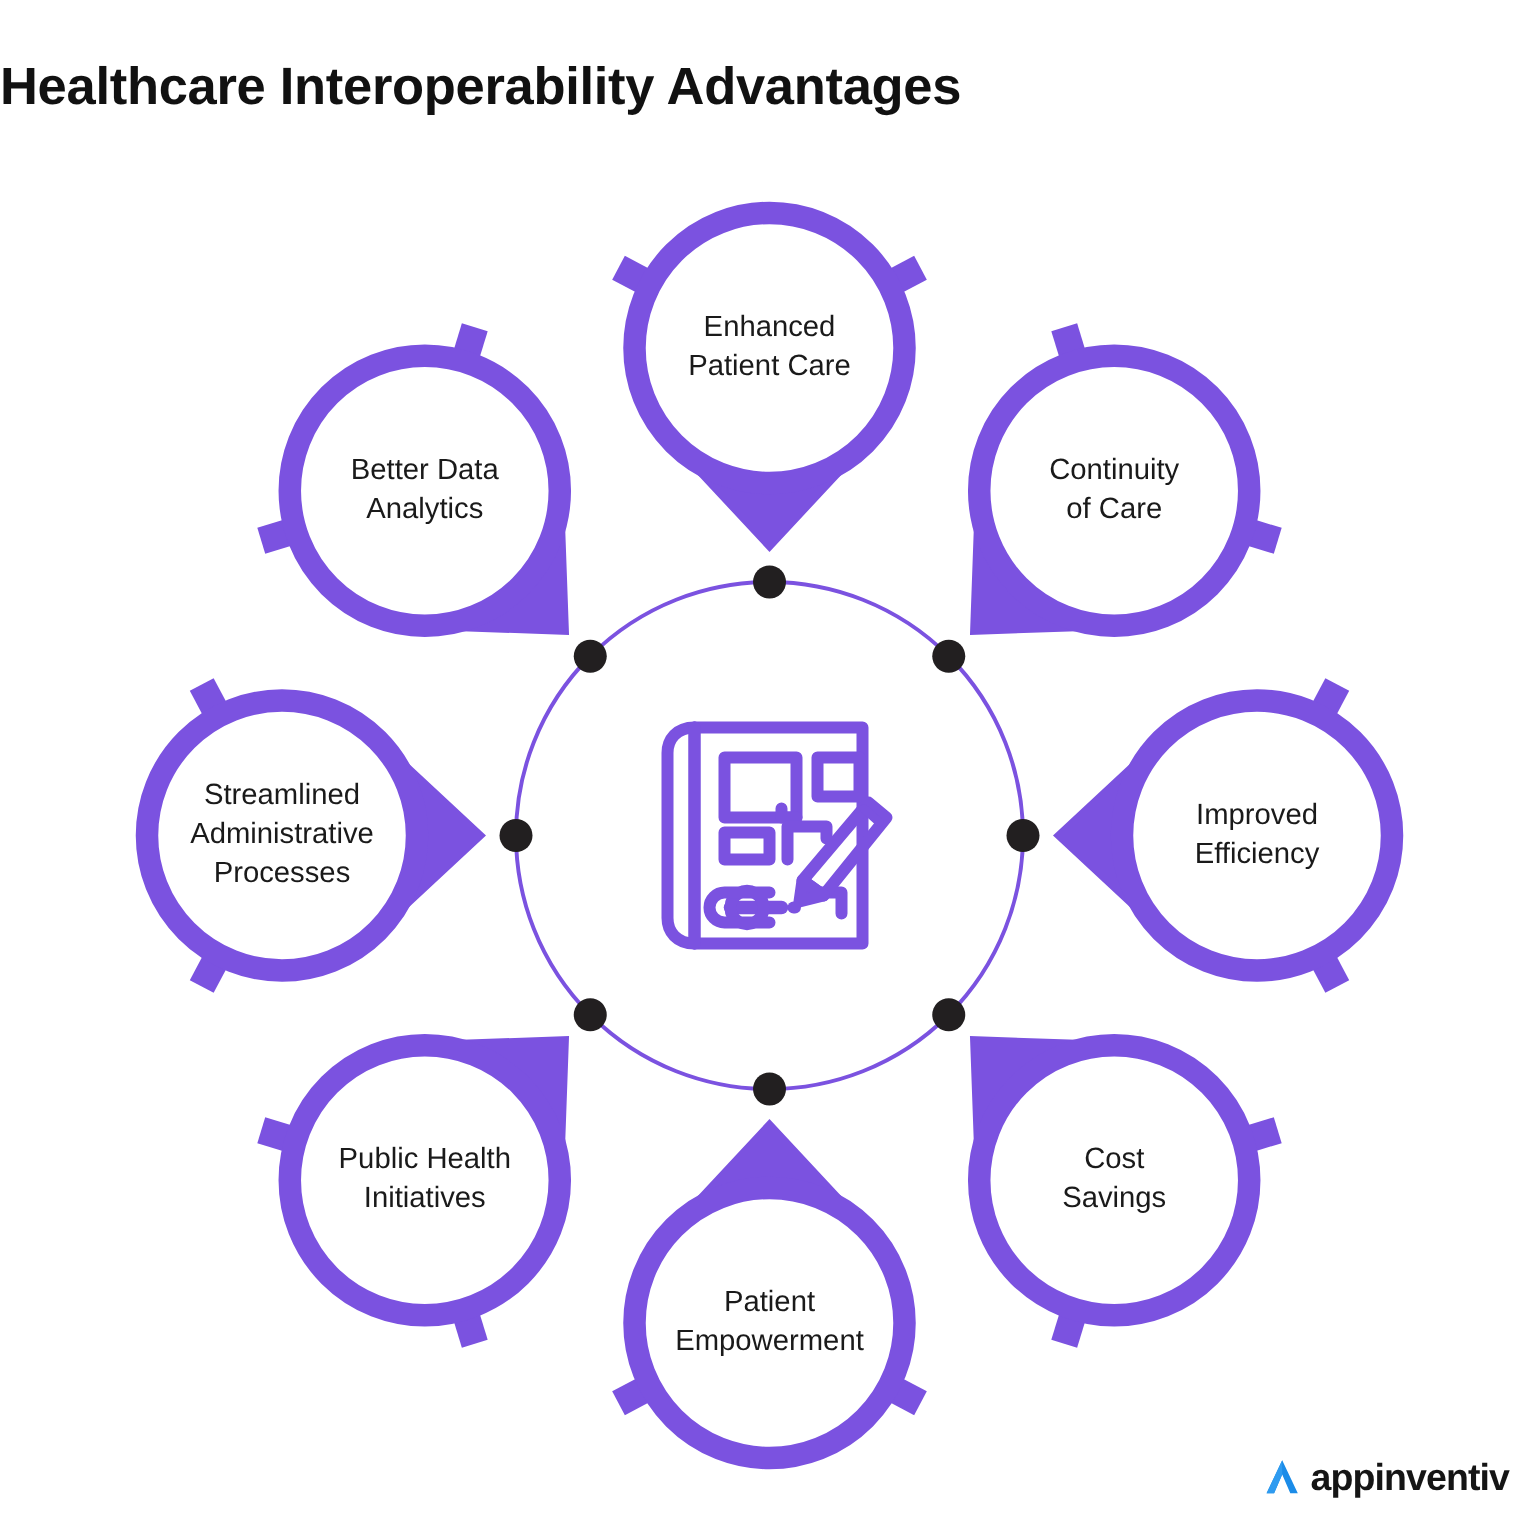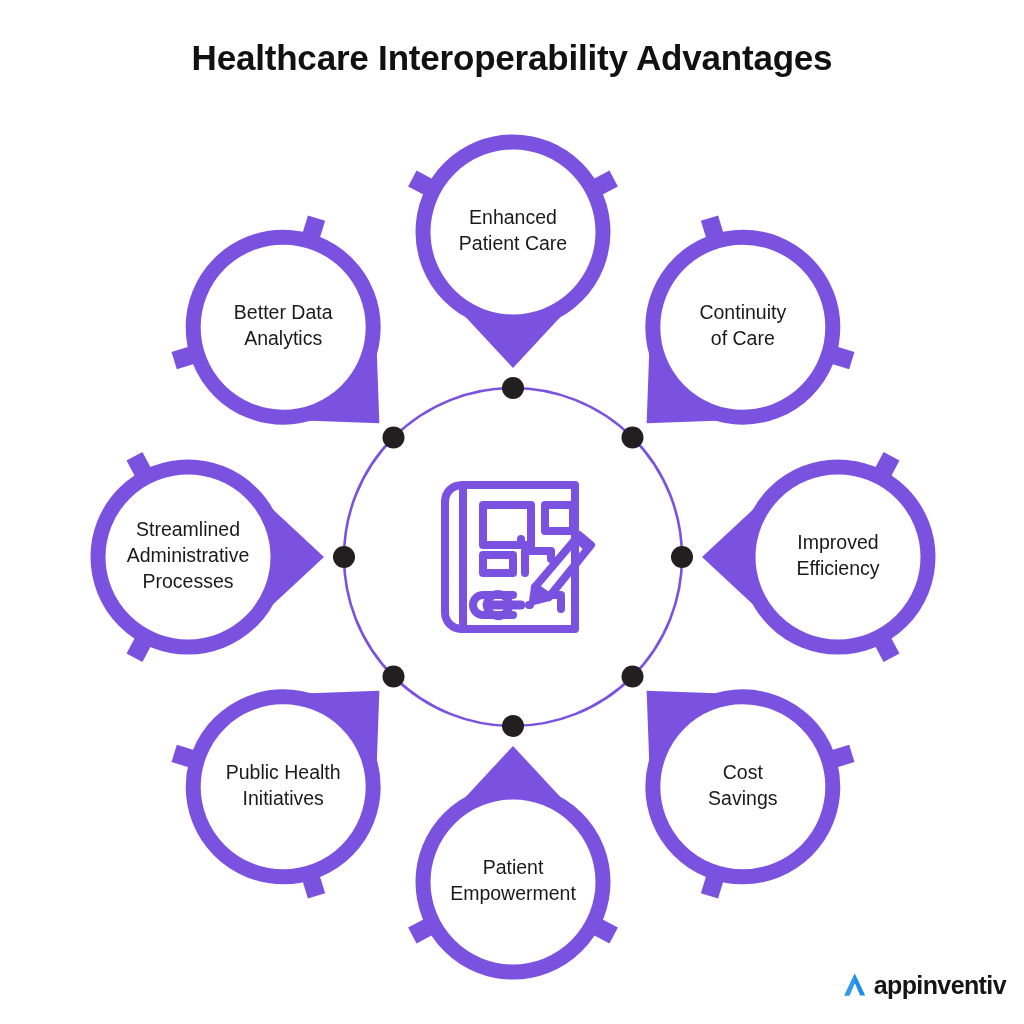--- a/index.html
+++ b/index.html
@@ -13,21 +13,20 @@
     height: 1024px;
     background: #ffffff;
     font-family: "Liberation Sans", sans-serif;
     overflow: hidden;
   }
   #title {
     position: absolute;
     left: 0;
     top: 38px;
     width: 1024px;
-    text-align: center;
     font-size: 35px;
     font-weight: bold;
     color: #111111;
     letter-spacing: -0.2px;
   }
   #diagram {
     position: absolute;
     left: 0;
     top: 0;
     width: 1024px;

